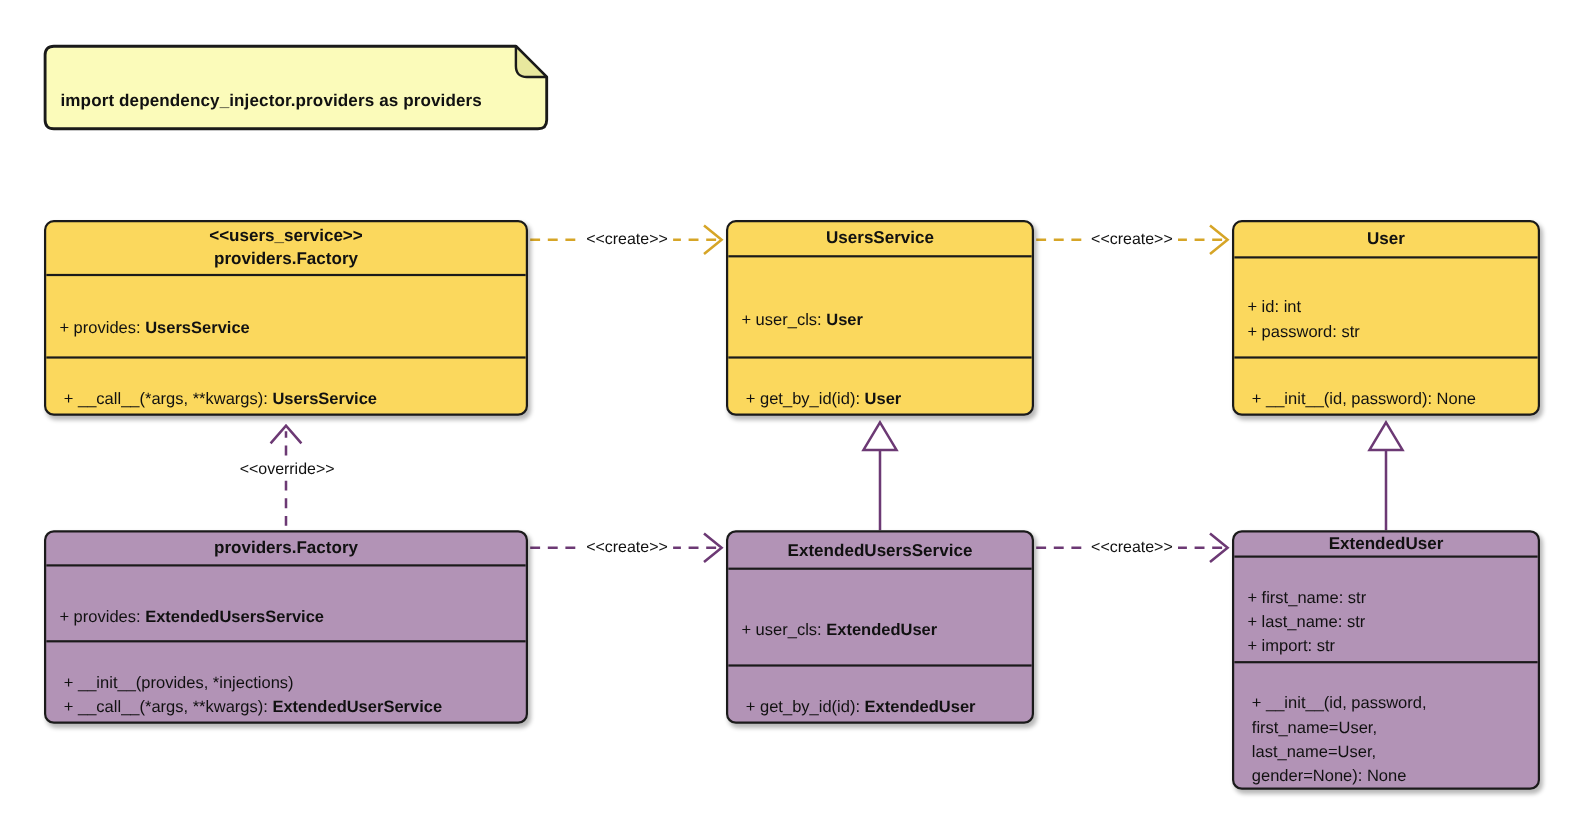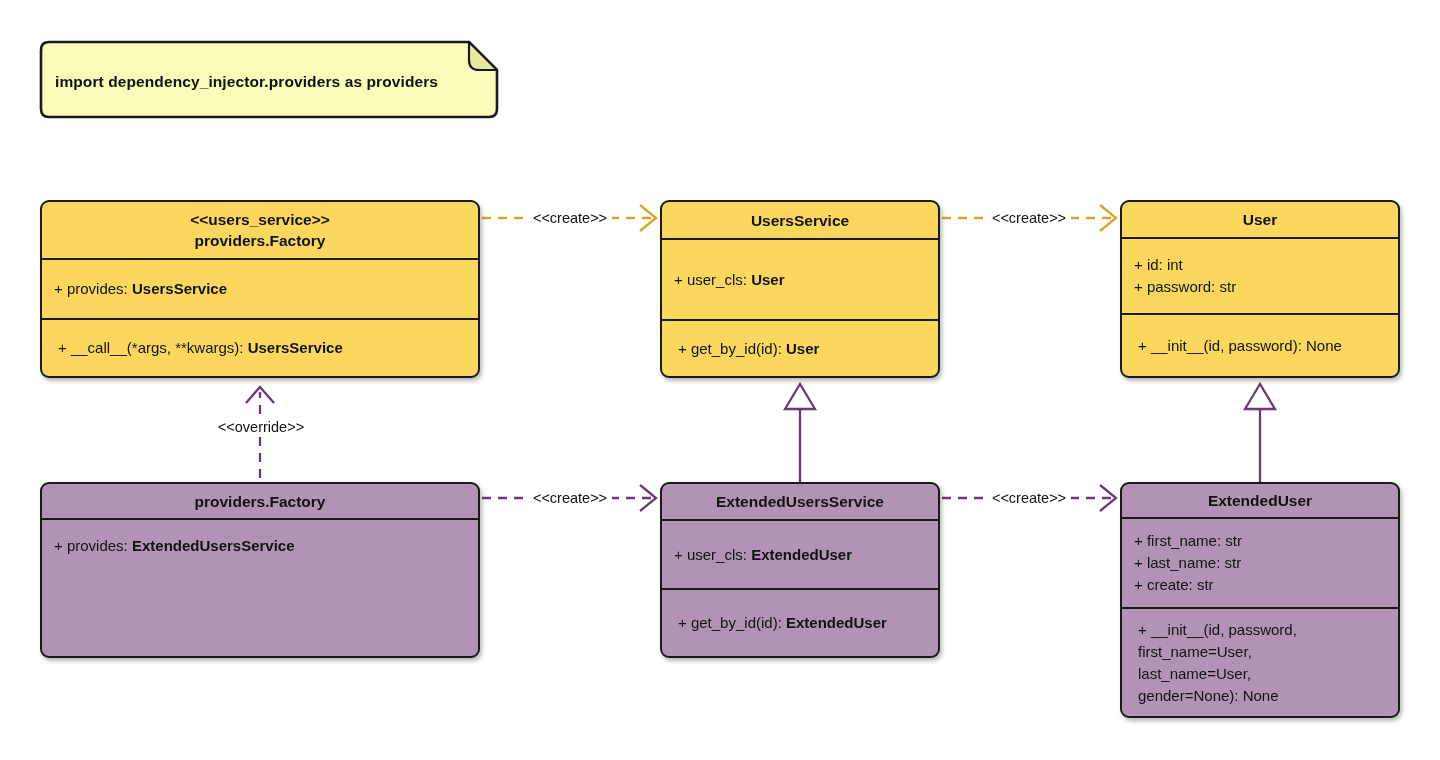--- a/index.html
+++ b/index.html
@@ -6,29 +6,30 @@
   body{
     width:1440px;height:760px;position:relative;background:#ffffff;
     font-family:"Liberation Sans", sans-serif;color:#111;overflow:hidden;
   }
   .canvas{position:absolute;inset:0;}
 
   
   .note{position:absolute;left:38px;top:40px;width:462px;height:80px;}
   .note svg{position:absolute;left:0;top:0;}
   .note-text{
-    position:absolute;left:17px;top:4px;height:76px;display:flex;align-items:center;
+    position:absolute;left:17px;top:14px;height:76px;display:flex;align-items:center;
     font-weight:bold;font-size:15.5px;letter-spacing:.1px;
   }
 
   
   .uml-class{
     position:absolute;box-sizing:border-box;border:2px solid #1a1a1a;border-radius:9px;
     display:flex;flex-direction:column;overflow:hidden;
     box-shadow:2px 3px 4px rgba(0,0,0,.28);
+    gap:24px;
   }
   .gold{background:#FBD85D;}
   .purple{background:#B293B6;}
   .compartment{box-sizing:border-box;}
   .compartment:not(:last-child){border-bottom:2px solid #1a1a1a;}
   .c-title{
     display:flex;flex-direction:column;justify-content:center;align-items:center;
     font-weight:bold;font-size:15.5px;line-height:21px;text-align:center;
   }
   .c-body{
@@ -137,20 +138,24 @@
     </div>
   </div>
 
   <div class="uml-class purple" style="left:40px;top:482px;width:440px;height:176px">
     <div class="compartment c-title" style="height:36px">
       <div>providers.Factory</div>
     </div>
     <div class="compartment c-body" style="height:51px">
       <div class="line"><span>+ provides: </span><b>ExtendedUsersService</b></div>
     </div>
+    <div class="compartment c-body grow">
+      <div class="line">+ __init__(provides, *injections)</div>
+      <div class="line"><span>+ __call__(*args, **kwargs): </span><b>ExtendedUserService</b></div>
+    </div>
   </div>
 
   <div class="uml-class purple" style="left:660px;top:482px;width:280px;height:176px">
     <div class="compartment c-title" style="height:37px">
       <div>ExtendedUsersService</div>
     </div>
     <div class="compartment c-body" style="height:69px">
       <div class="line"><span>+ user_cls: </span><b>ExtendedUser</b></div>
     </div>
     <div class="compartment c-body grow">
@@ -158,21 +163,21 @@
     </div>
   </div>
 
   <div class="uml-class purple" style="left:1120px;top:482px;width:280px;height:236px">
     <div class="compartment c-title" style="height:35px">
       <div>ExtendedUser</div>
     </div>
     <div class="compartment c-body" style="height:90px">
       <div class="line">+ first_name: str</div>
       <div class="line">+ last_name: str</div>
-      <div class="line">+ create: str</div>
+      <div class="line">+ import: str</div>
     </div>
     <div class="compartment c-body grow">
       <div class="line">+ __init__(id, password,</div>
       <div class="line">first_name=User,</div>
       <div class="line">last_name=User,</div>
       <div class="line">gender=None): None</div>
     </div>
   </div>
 
 </div>

